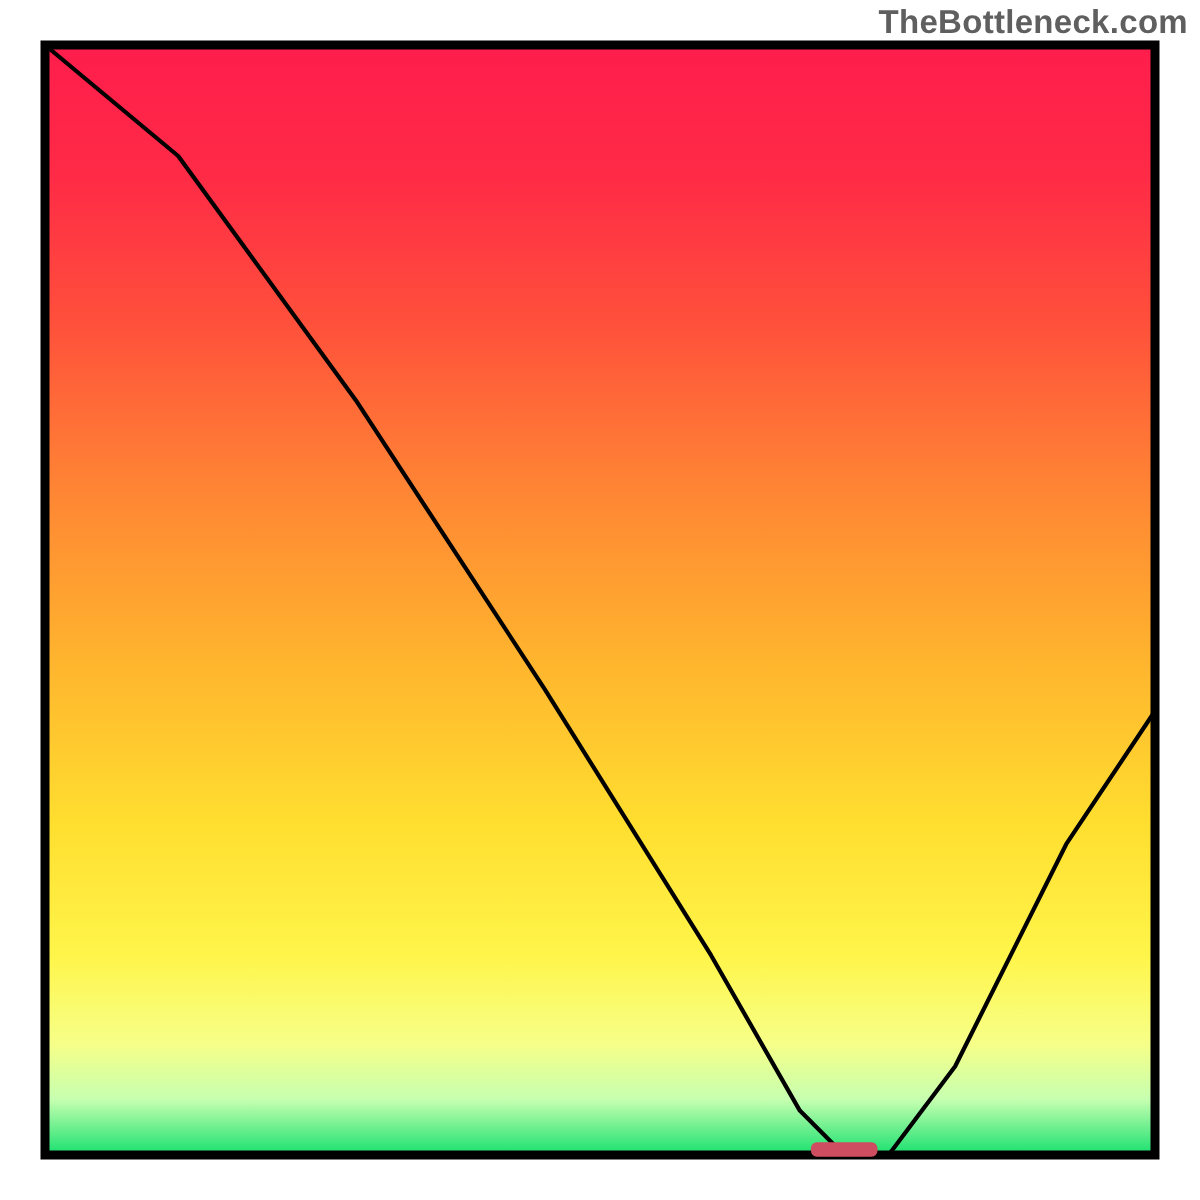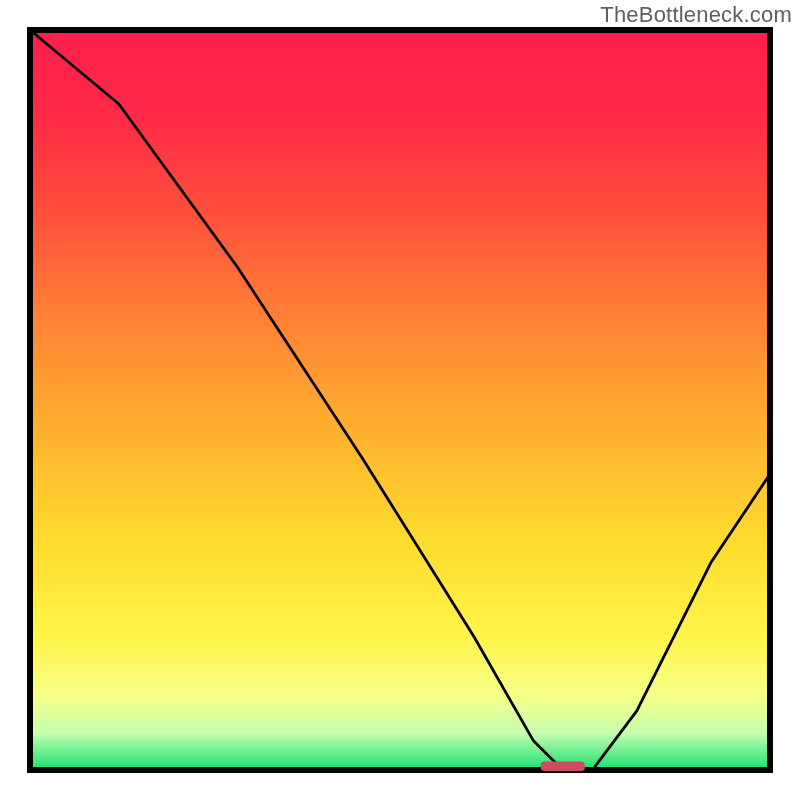--- a/index.html
+++ b/index.html
@@ -14,21 +14,21 @@
     position: relative;
     width: 800px;
     height: 800px;
   }
   .watermark {
     position: absolute;
     top: 2px;
     right: 8px;
     color: #5f5f5f;
     font-size: 22px;
-    font-weight: 400;
+    font-weight: 700;
     letter-spacing: 0.2px;
     z-index: 5;
   }
   svg.chart {
     position: absolute;
     left: 0; top: 0;
     width: 800px;
     height: 800px;
   }
 </style>

